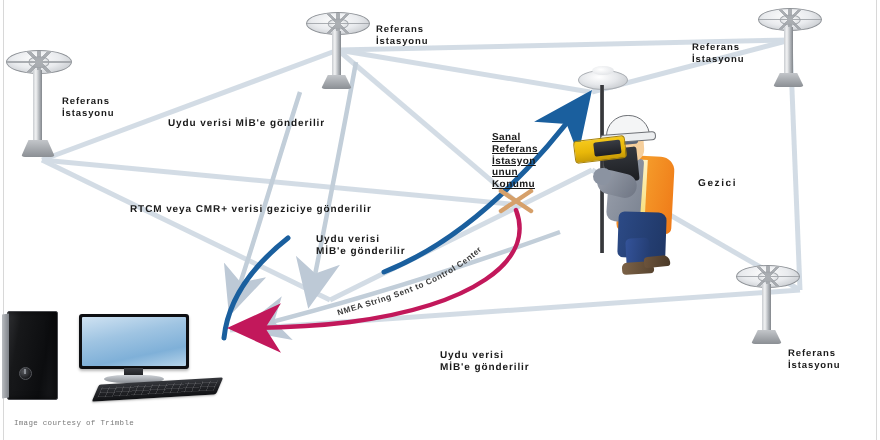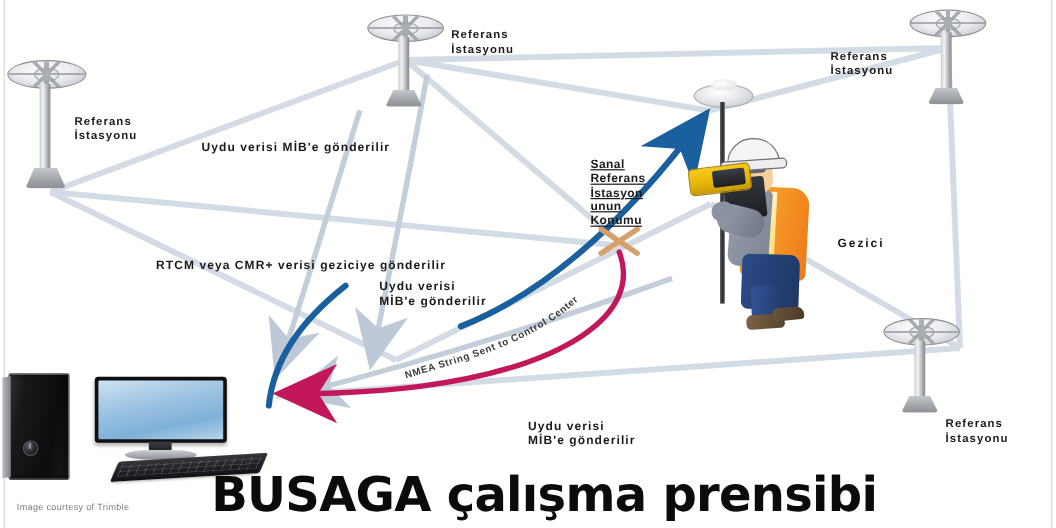--- a/index.html
+++ b/index.html
@@ -39,30 +39,30 @@
     color: #1a1a1a;
     font-weight: bold;
     letter-spacing: 0.4px;
     line-height: 1.22;
     white-space: pre-line;
     text-rendering: geometricPrecision;
   }
   .lbl-station { font-size: 9.5px; letter-spacing: 0.9px; }
   .lbl-flow    { font-size: 10px;  letter-spacing: 0.9px; }
   .lbl-vrs     { font-size: 10px;  letter-spacing: 0.4px; line-height: 1.18; }
-  .lbl-rover   { font-size: 10px;  letter-spacing: 1.6px; margin-top: 20px; }
+  .lbl-rover   { font-size: 10px;  letter-spacing: 1.6px; }
 
   .credit {
     position: absolute;
     left: 14px;
     bottom: 13px;
     font-size: 7.5px;
     color: #7b7b7b;
     letter-spacing: 0.3px;
-    font-family: Liberation Sans, sans-serif;
+    font-family: Liberation Mono, monospace;
   }
 
   .title {
     position: absolute;
     left: 176px;
     bottom: 4px;
     font-size: 40px;
     font-weight: bold;
     color: #0b0b0b;
     letter-spacing: -0.6px;
@@ -436,33 +436,32 @@
 İstasyonu</div>
 
   <div class="lbl lbl-station" style="left:692px; top:42px;">Referans
 İstasyonu</div>
 
   <div class="lbl lbl-station" style="left:788px; top:348px;">Referans
 İstasyonu</div>
 
   <div class="lbl lbl-flow" style="left:168px; top:118px;">Uydu verisi MİB'e gönderilir</div>
 
-  <div class="lbl lbl-flow" style="left:130px; top:216px;">RTCM veya CMR+  verisi geziciye gönderilir</div>
+  <div class="lbl lbl-flow" style="left:130px; top:204px;">RTCM veya CMR+  verisi geziciye gönderilir</div>
 
   <div class="lbl lbl-flow" style="left:316px; top:234px;">Uydu verisi
 MİB'e gönderilir</div>
 
   <div class="lbl lbl-flow" style="left:440px; top:350px;">Uydu verisi
 MİB'e gönderilir</div>
 
   <div class="lbl lbl-vrs" style="left:492px; top:132px;text-decoration:underline;">Sanal
 Referans
 İstasyon
 unun
 Konumu</div>
 
   <div class="lbl lbl-rover" style="left:698px; top:178px;">Gezici</div>
 
   <div class="credit">Image courtesy of Trimble</div>
 
-  <div class="title">BUSAGA çalışma prensibi</div>
 
 </div>
 
 </body></html>

